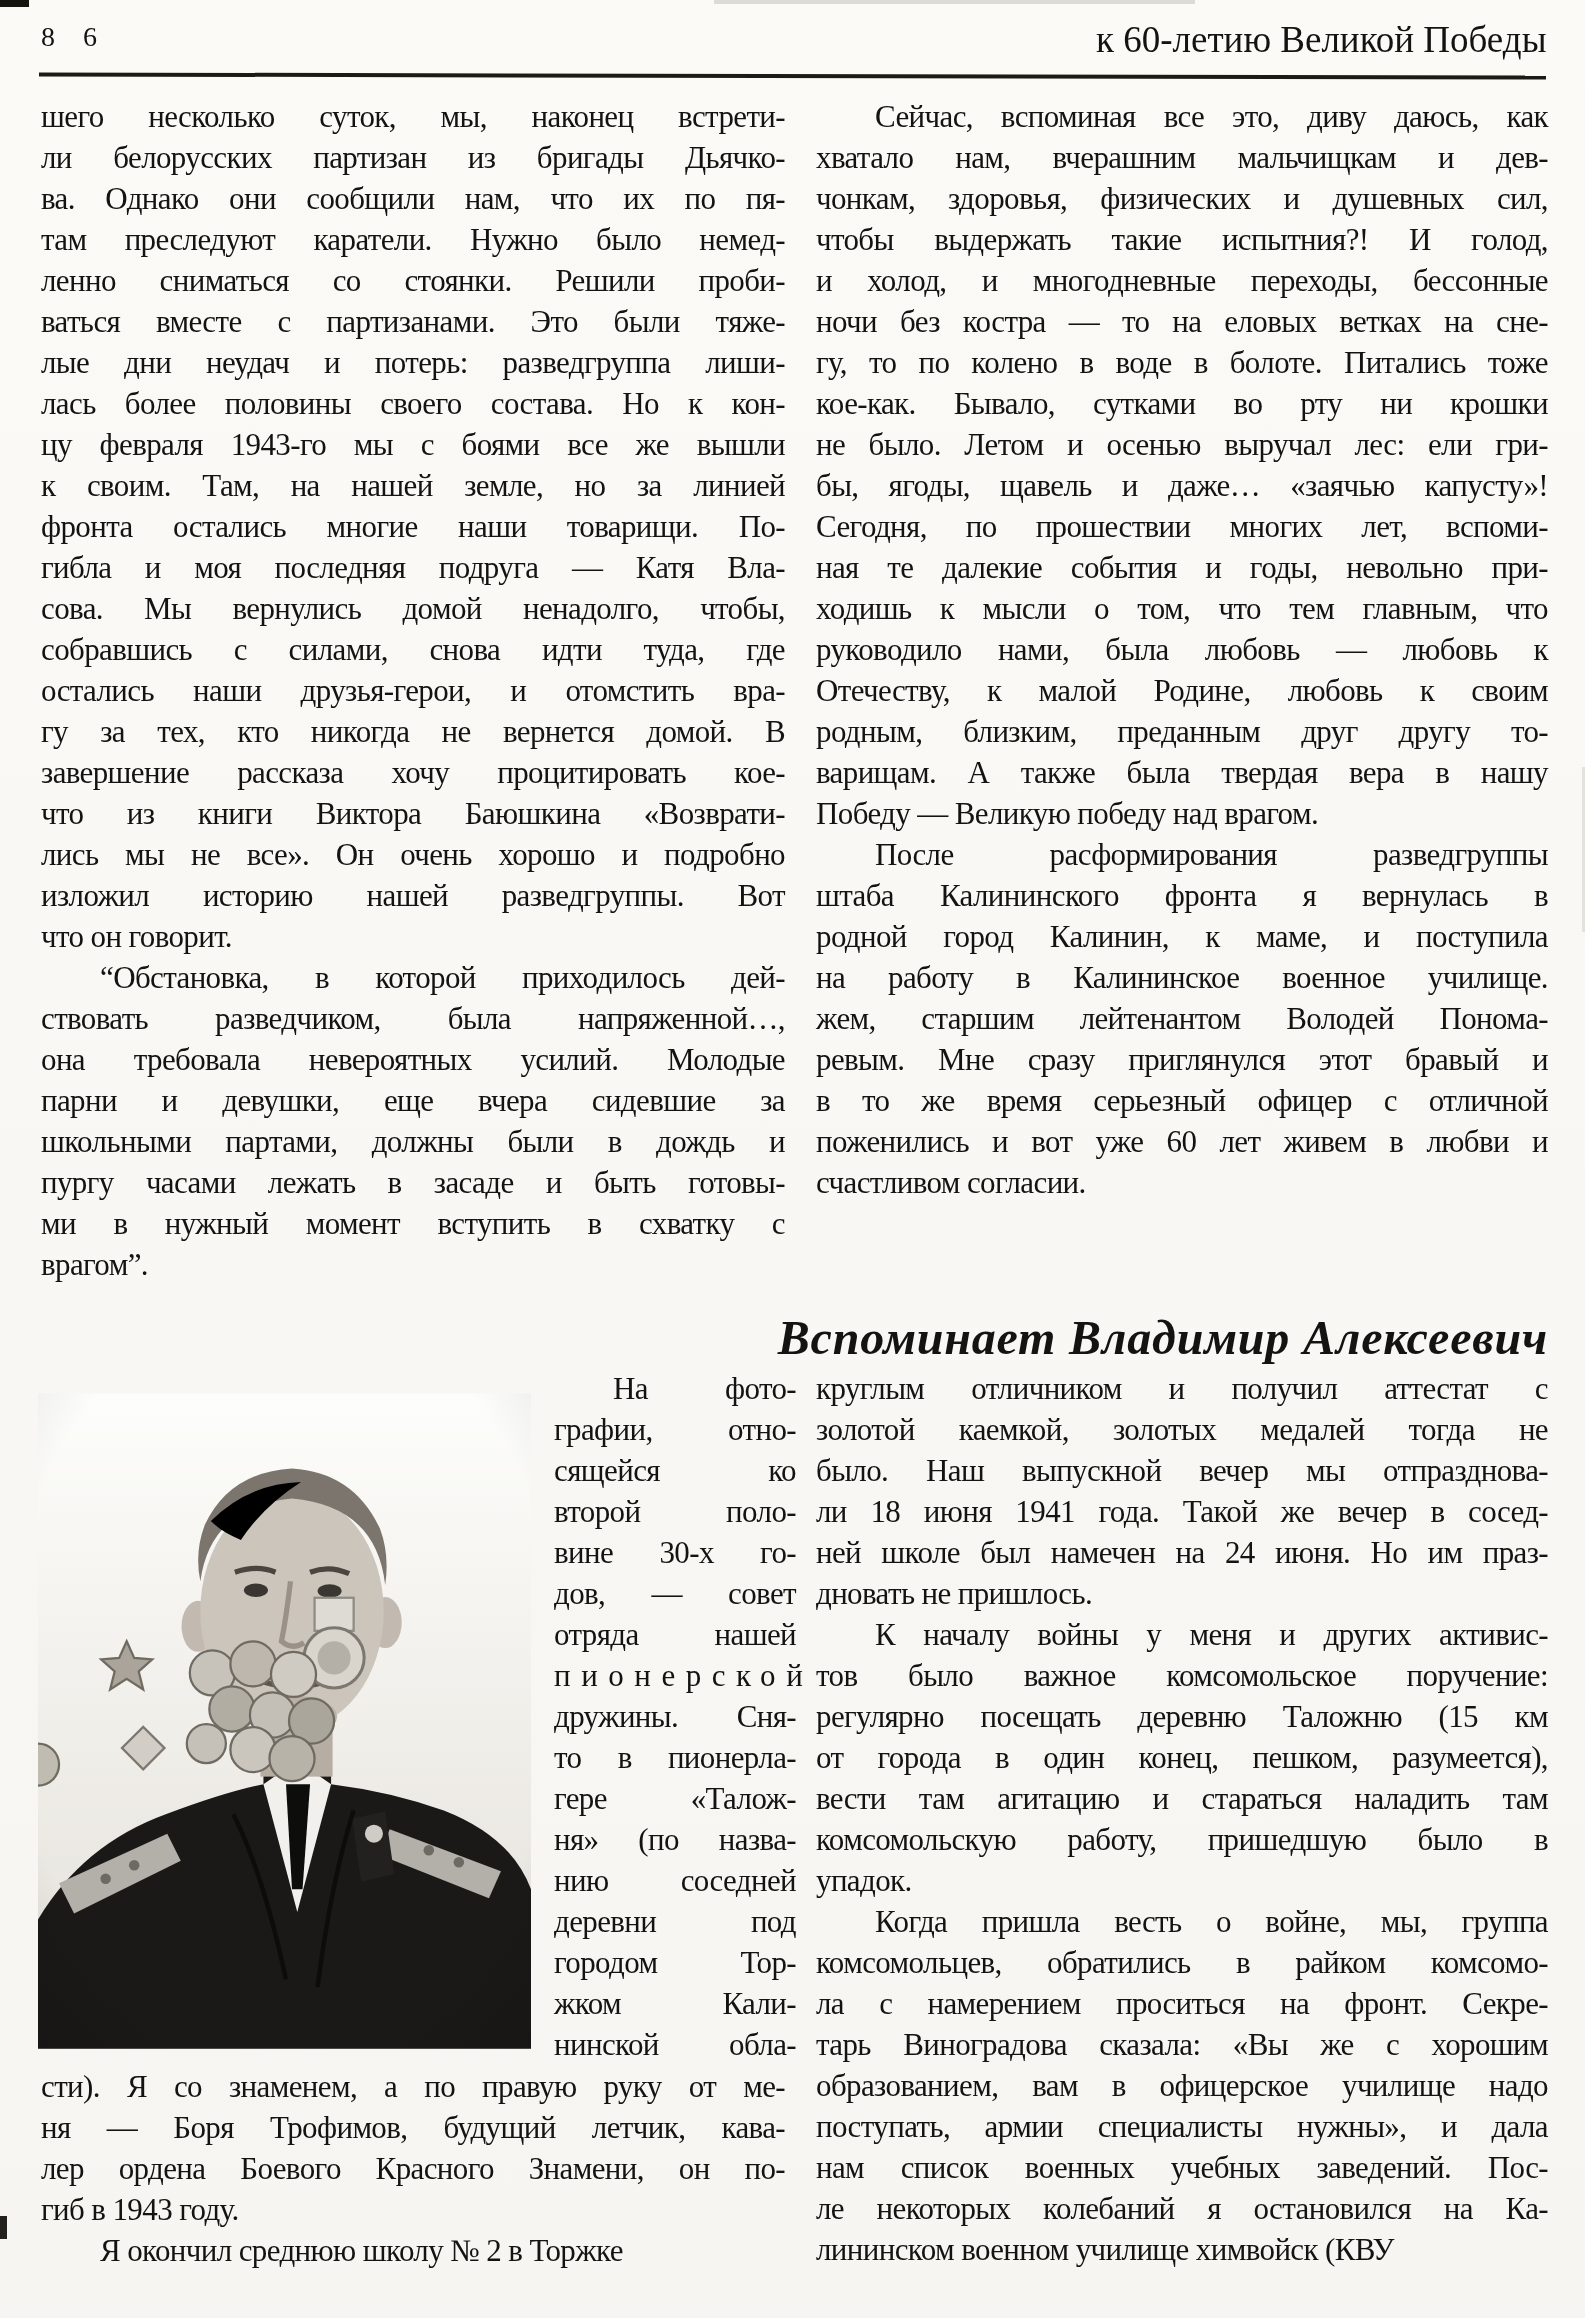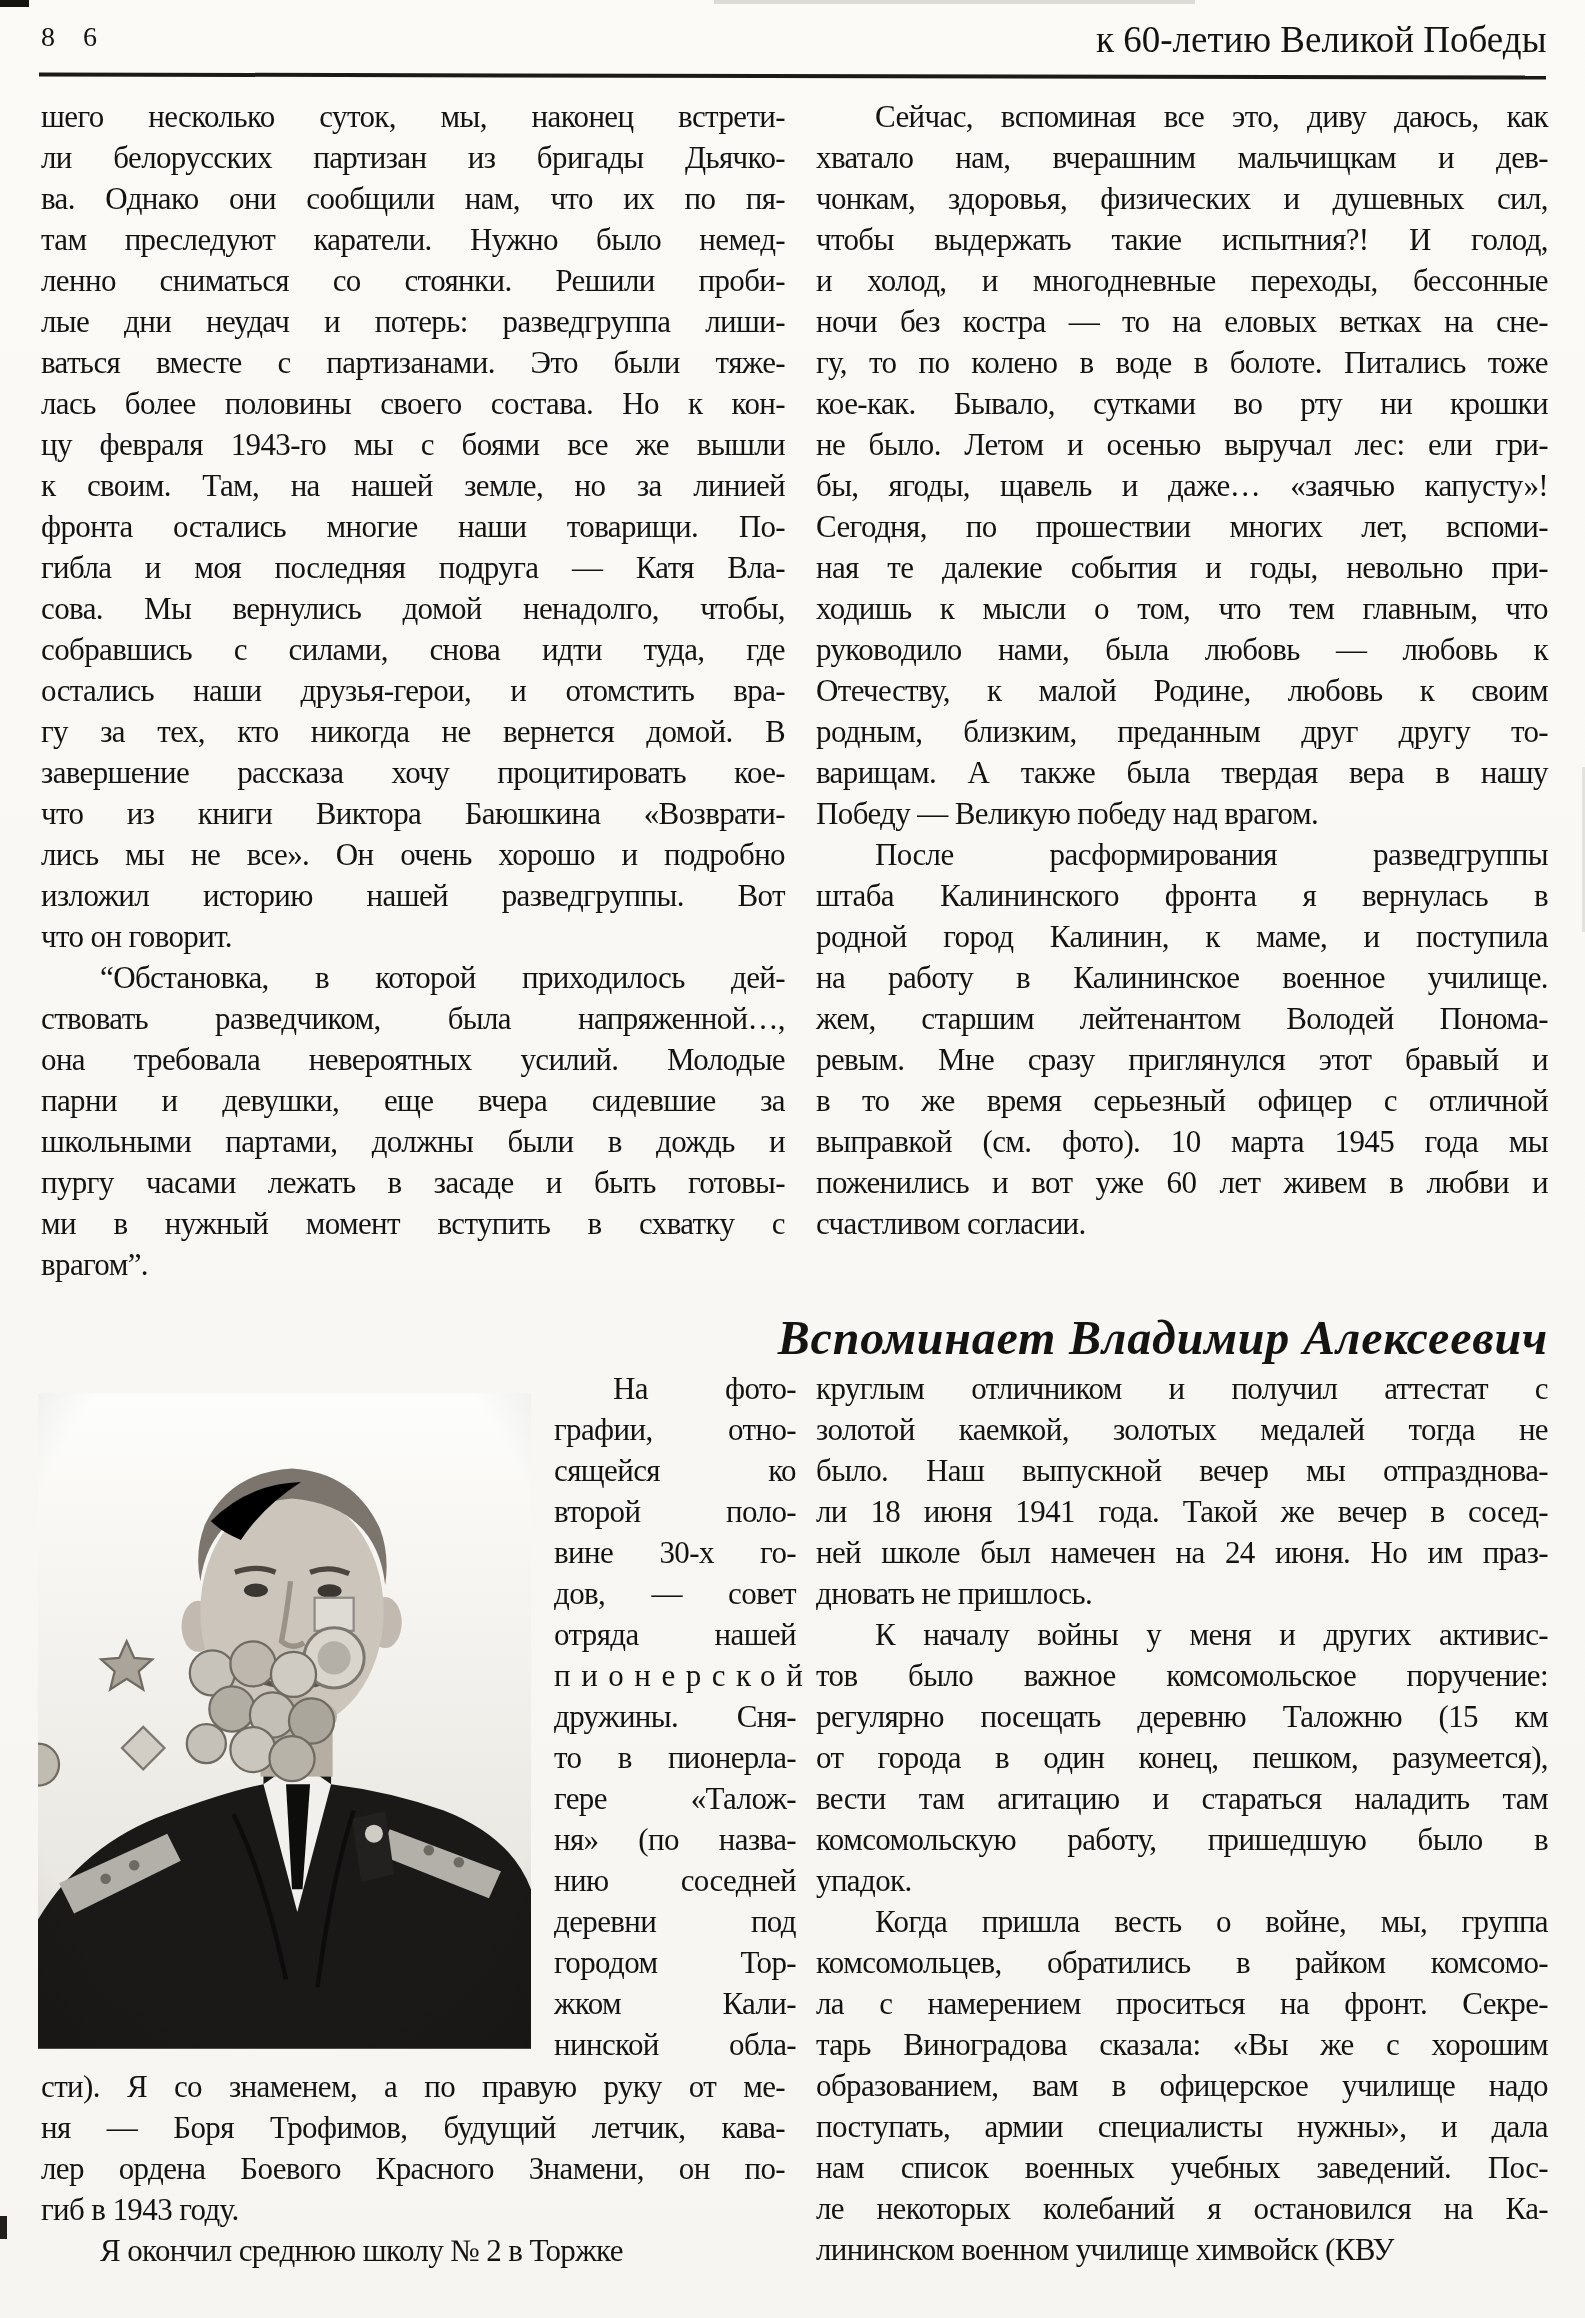--- a/index.html
+++ b/index.html
@@ -55,22 +55,22 @@
     <span class="running-title">к 60-летию Великой Победы</span>
   </header>
   <div class="rule"></div>
 
   <section class="col col-left">
       <div class="line">шего несколько суток, мы, наконец встрети-</div>
       <div class="line">ли белорусских партизан из бригады Дьячко-</div>
       <div class="line">ва. Однако они сообщили нам, что их по пя-</div>
       <div class="line">там преследуют каратели. Нужно было немед-</div>
       <div class="line">ленно сниматься со стоянки. Решили проби-</div>
+      <div class="line">ваться вместе с партизанами. Это были тяже-</div>
       <div class="line">лые дни неудач и потерь: разведгруппа лиши-</div>
-      <div class="line">ваться вместе с партизанами. Это были тяже-</div>
       <div class="line">лась более половины своего состава. Но к кон-</div>
       <div class="line">цу февраля 1943-го мы с боями все же вышли</div>
       <div class="line">к своим. Там, на нашей земле, но за линией</div>
       <div class="line">фронта остались многие наши товарищи. По-</div>
       <div class="line">гибла и моя последняя подруга — Катя Вла-</div>
       <div class="line">сова. Мы вернулись домой ненадолго, чтобы,</div>
       <div class="line">собравшись с силами, снова идти туда, где</div>
       <div class="line">остались наши друзья-герои, и отомстить вра-</div>
       <div class="line">гу за тех, кто никогда не вернется домой. В</div>
       <div class="line">завершение рассказа хочу процитировать кое-</div>
@@ -106,21 +106,20 @@
       <div class="line">родным, близким, преданным друг другу то-</div>
       <div class="line">варищам. А также была твердая вера в нашу</div>
       <div class="line nojust">Победу — Великую победу над врагом.</div>
       <div class="line indent">После  расформирования  разведгруппы</div>
       <div class="line">штаба Калининского фронта я вернулась в</div>
       <div class="line">родной город Калинин, к маме, и поступила</div>
       <div class="line">на работу в Калининское военное училище.</div>
       <div class="line">жем, старшим лейтенантом Володей Понома-</div>
       <div class="line">ревым. Мне сразу приглянулся этот бравый и</div>
       <div class="line">в то же время серьезный офицер с отличной</div>
-      <div class="line">выправкой (см. фото). 10 марта 1945 года мы</div>
       <div class="line">поженились и вот уже 60 лет живем в любви и</div>
       <div class="line nojust">счастливом согласии.</div>
     </section>
 
   <h2 class="section-heading">Вспоминает Владимир Алексеевич</h2>
 
   <figure class="photo">
     <svg viewBox="0 0 656 872" xmlns="http://www.w3.org/2000/svg">
       <defs>
         <linearGradient id="bg" x1="0" y1="0" x2="0" y2="1">

